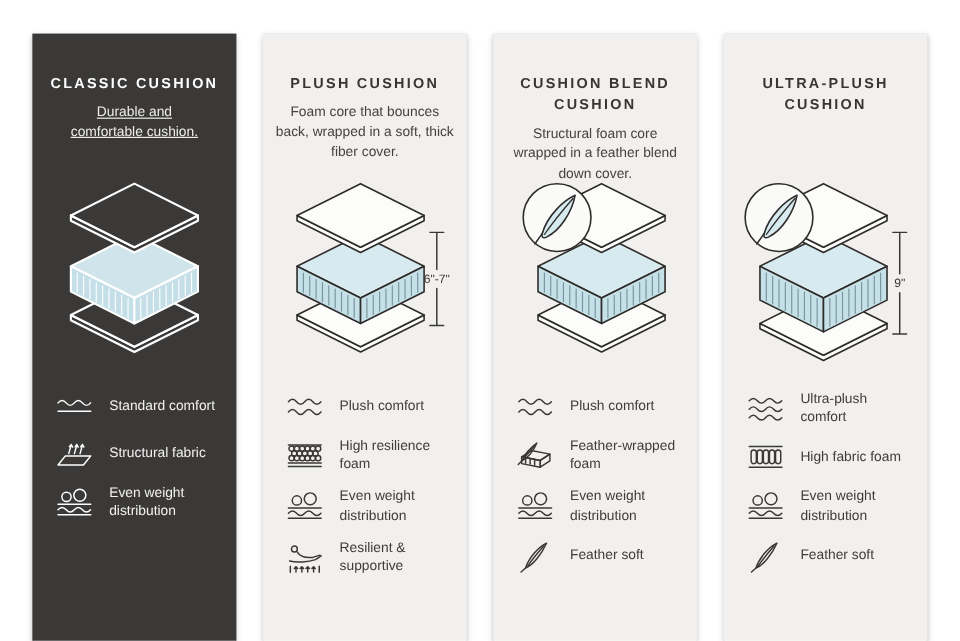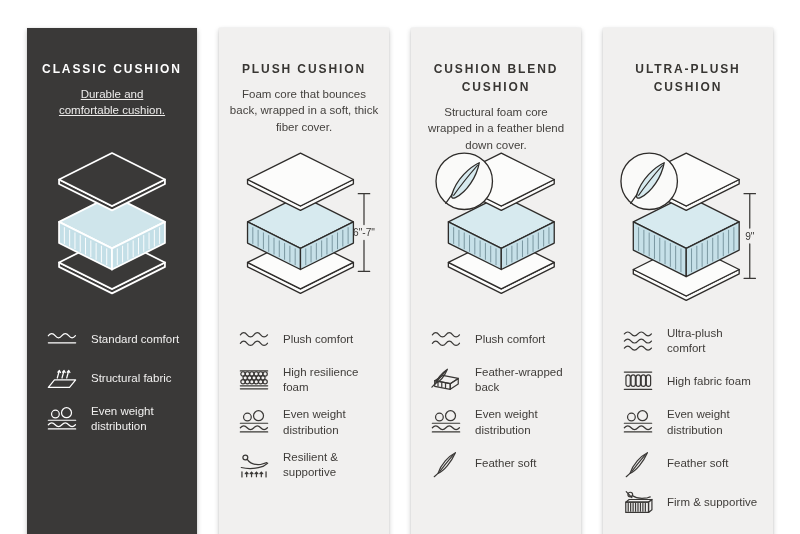--- a/index.html
+++ b/index.html
@@ -271,21 +271,21 @@
             </svg>
           </span>
         <span class="flabel">Plush comfort</span>
       </li>
       <li class="feat">
         <span class="ficon">
             <svg viewBox="0 0 34 28">
               <use href="#i-foamfeather"></use>
             </svg>
           </span>
-        <span class="flabel">Feather-wrapped back</span>
+        <span class="flabel">Feather-wrapped foam</span>
       </li>
       <li class="feat">
         <span class="ficon">
             <svg viewBox="0 0 34 28">
               <use href="#i-weight"></use>
             </svg>
           </span>
         <span class="flabel">Even weight distribution</span>
       </li>
       <li class="feat">
@@ -347,24 +347,16 @@
         <span class="flabel">Even weight distribution</span>
       </li>
       <li class="feat">
         <span class="ficon">
             <svg viewBox="0 0 34 28">
               <use href="#i-feather"></use>
             </svg>
           </span>
         <span class="flabel">Feather soft</span>
       </li>
-      <li class="feat">
-        <span class="ficon">
-            <svg viewBox="0 0 34 28">
-              <use href="#i-firm"></use>
-            </svg>
-          </span>
-        <span class="flabel">Firm &amp; supportive</span>
-      </li>
     </ul>
   </section>
 
 </main>
 
 </body></html>

